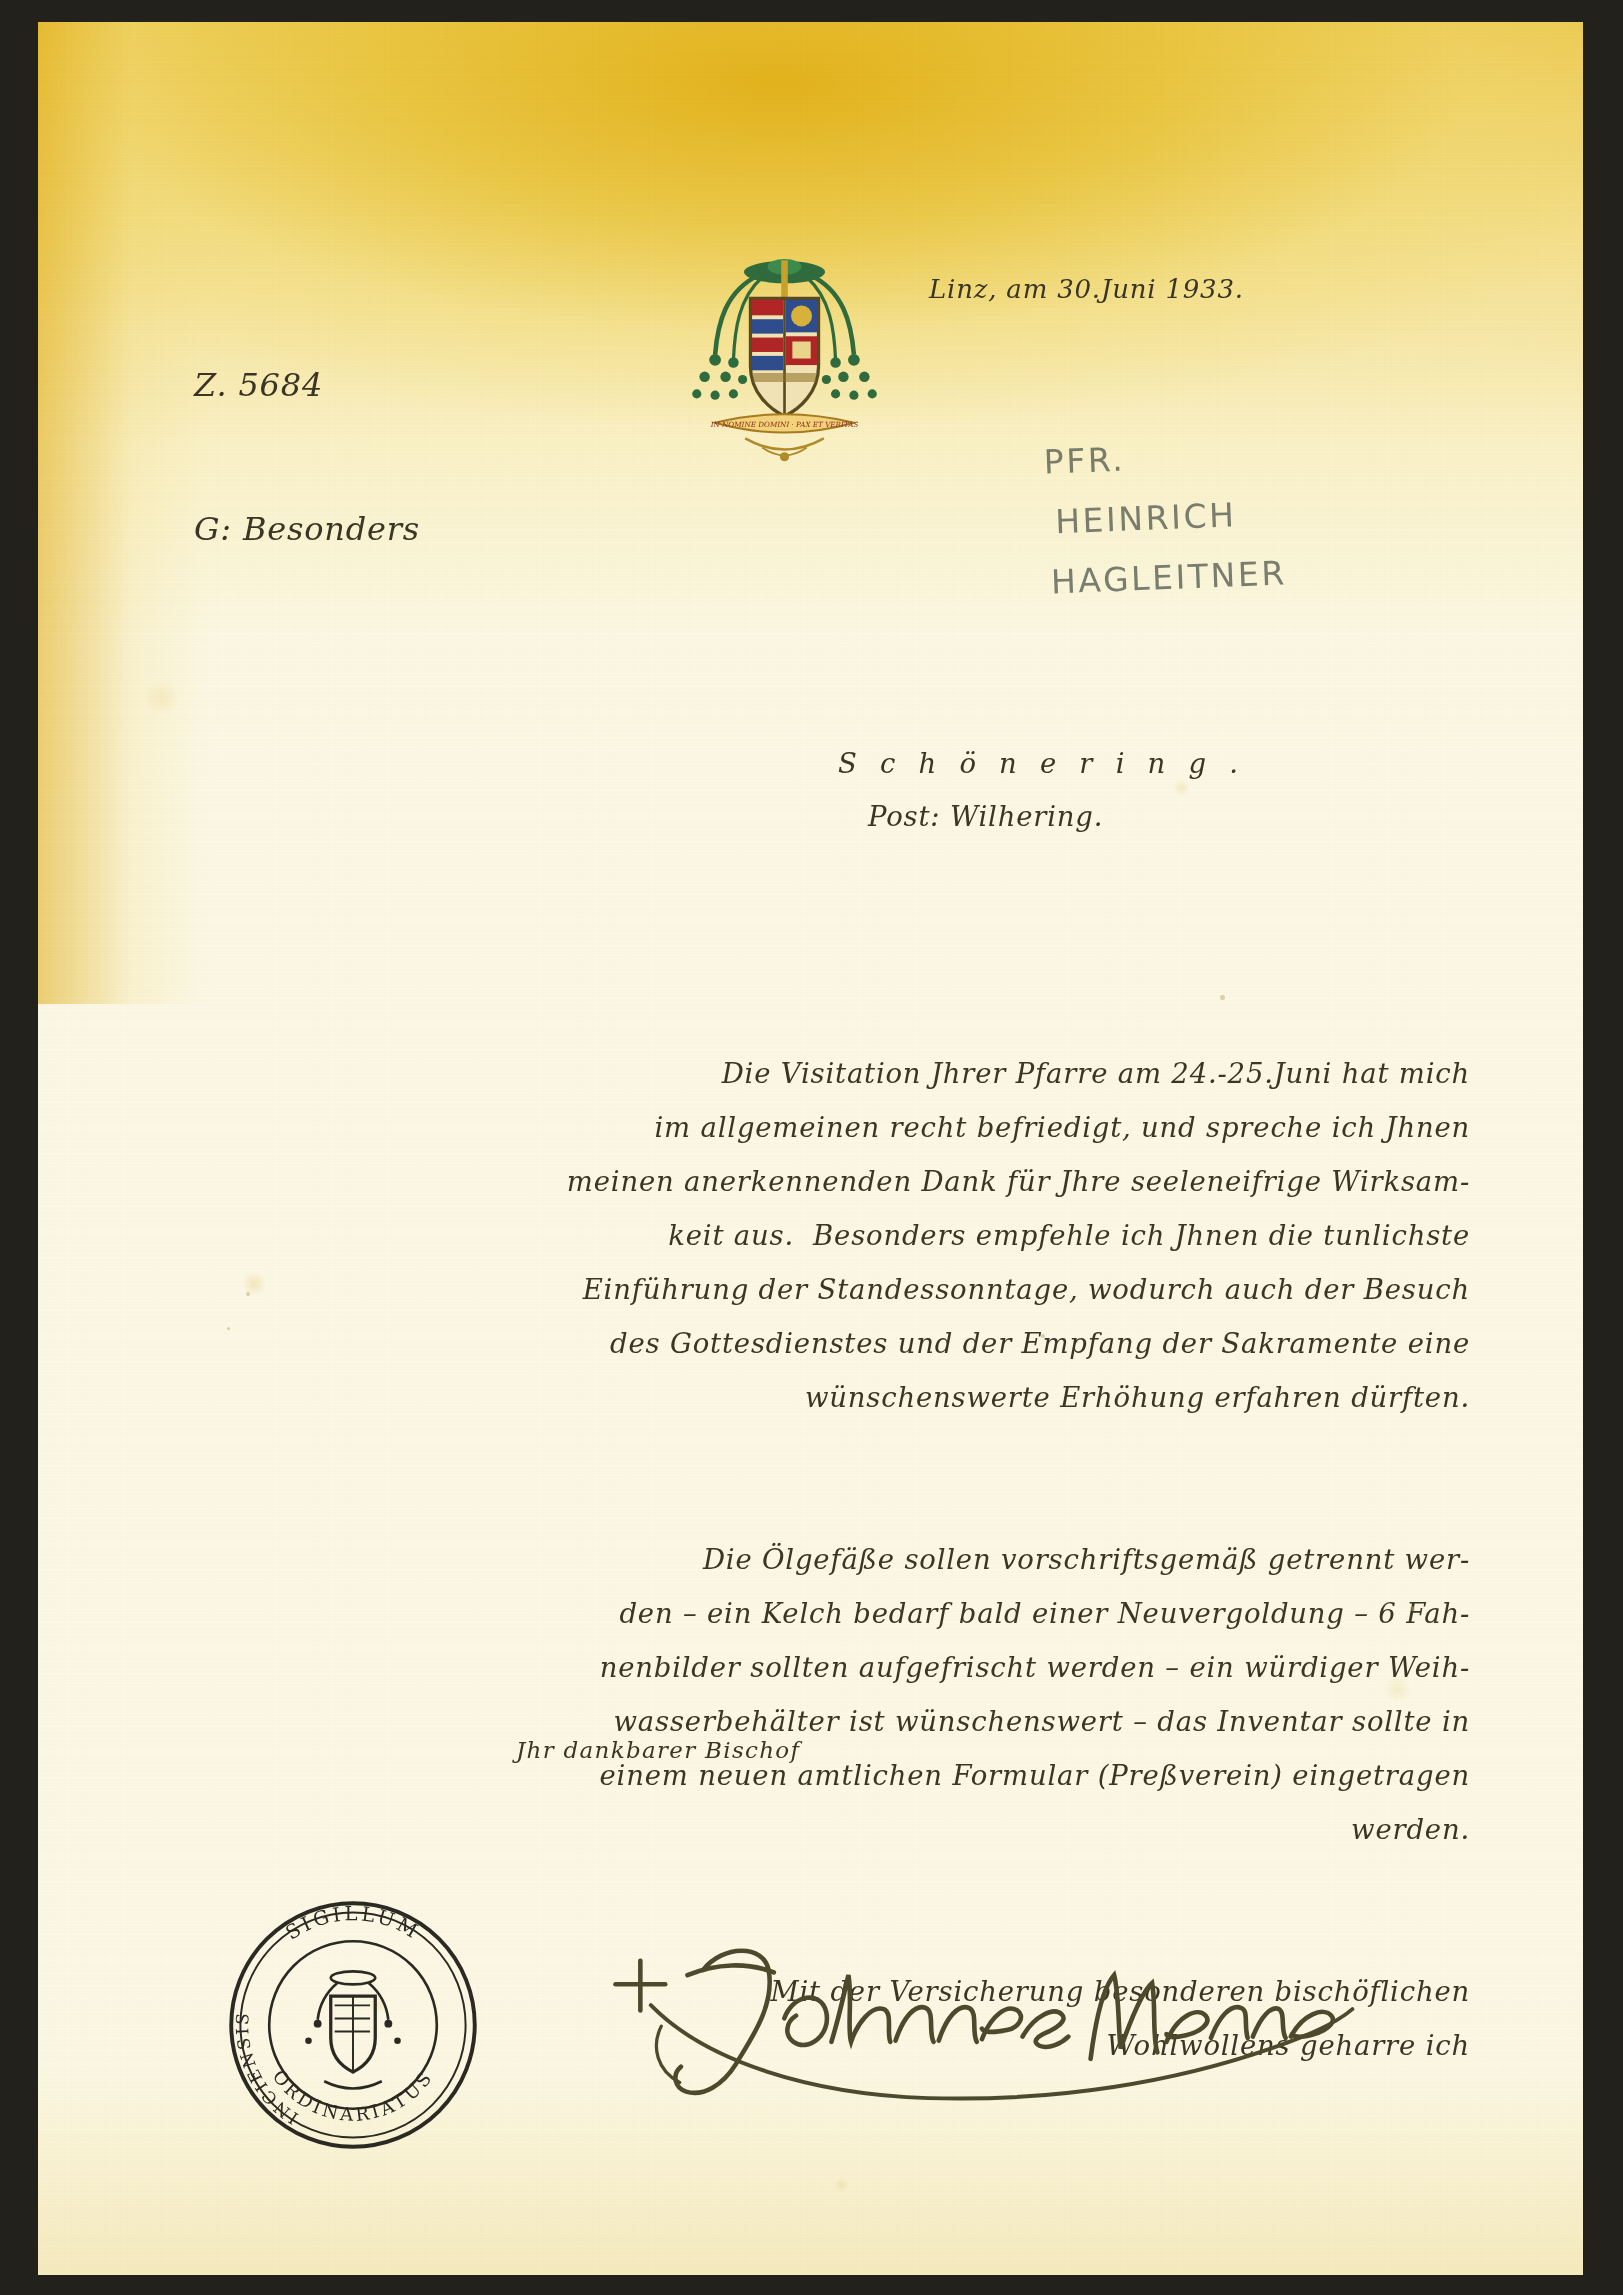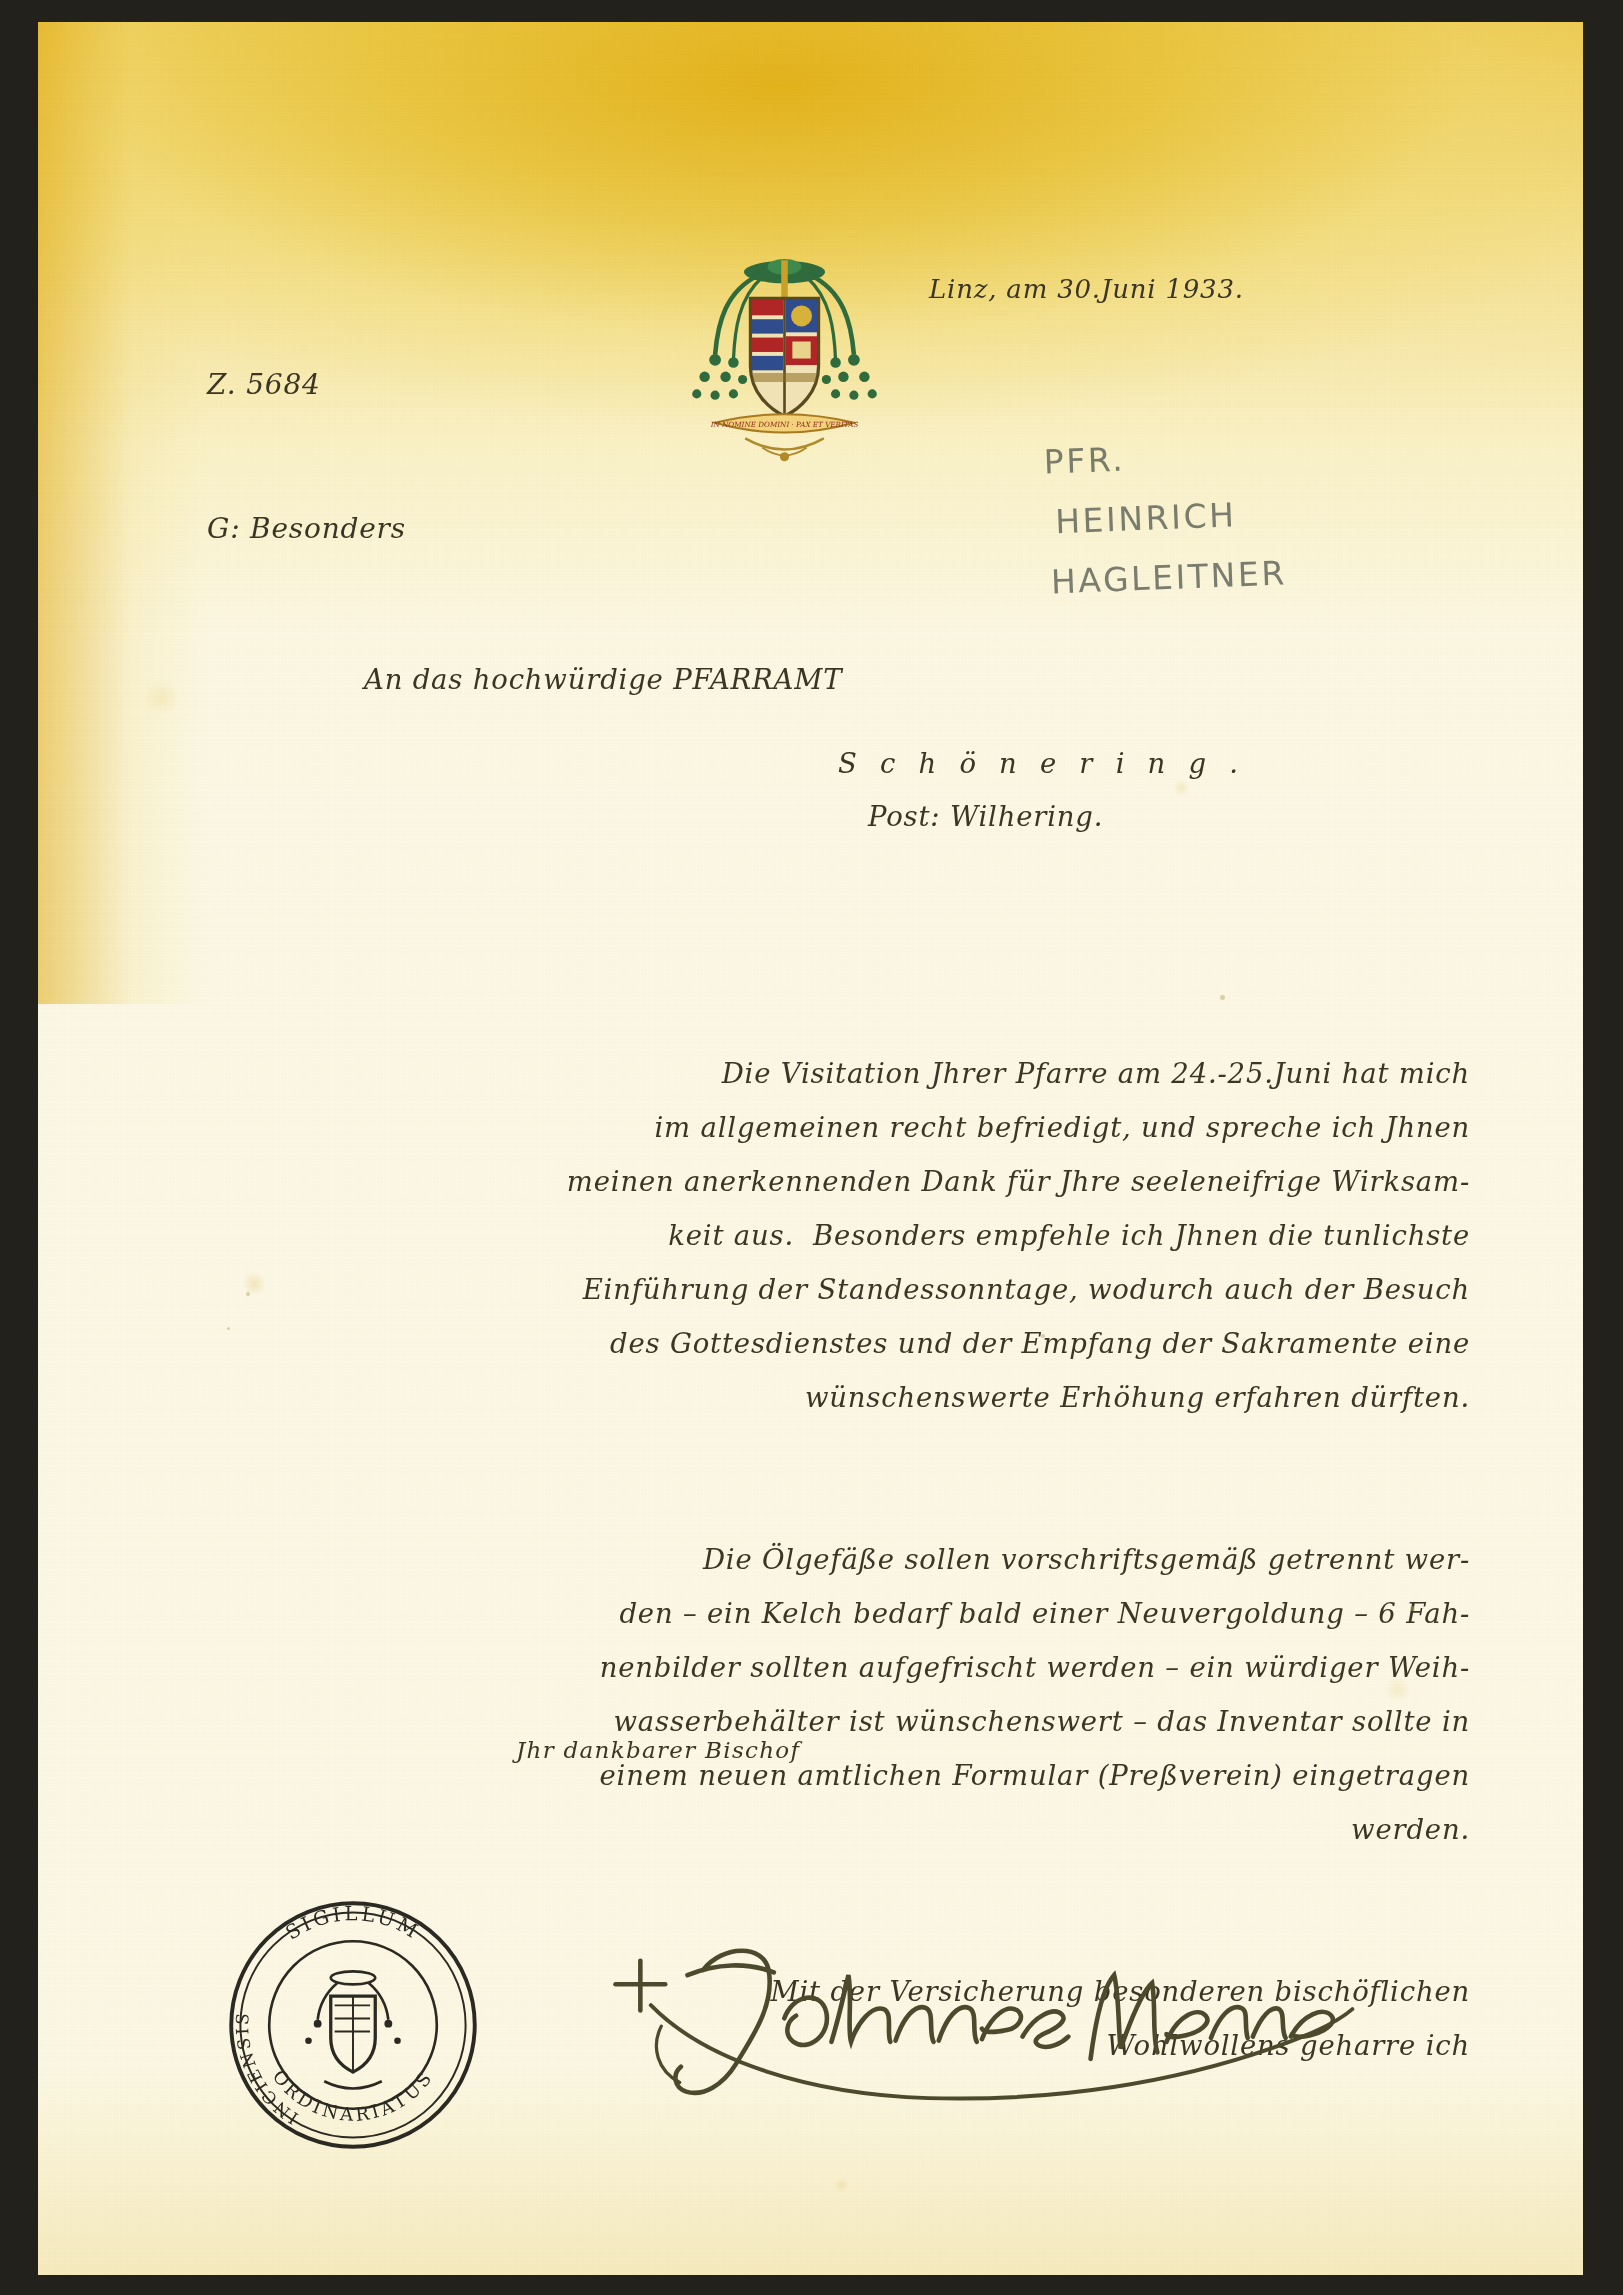--- a/index.html
+++ b/index.html
@@ -82,23 +82,23 @@
   .typed {
     font-family: "DejaVu Serif", serif;
     font-style: italic;
     color: #3a3524;
     letter-spacing: 0.8px;
     white-space: pre;
   }
 
   #refblock {
     position: absolute;
-    left: 169px;
+    left: 156px;
     top: 243px;
-    font-size: 28px;
+    font-size: 32px;
     line-height: 48px;
   }
 
   #datum {
     position: absolute;
     left: 891px;
     top: 243px;
     font-size: 26px;
     line-height: 48px;
   }
@@ -269,21 +269,20 @@
         <circle cx="210" cy="334" r="7" fill="#b08a2a"></circle>
       </svg>
     </div>
 
     <div id="handwritten">
       <div>PFR.</div>
       <div>HEINRICH</div>
       <div>HAGLEITNER</div>
     </div>
 
-    <div id="addr-to" class="typed">An das hochwürdige PFARRAMT</div>
     <div id="addr-place" class="typed">S c h ö n e r i n g .</div>
     <div id="addr-post" class="typed">Post: Wilhering.</div>
 
     <div id="body" class="typed">
       <p class="indent">Die Visitation Jhrer Pfarre am 24.-25.Juni hat mich
 im allgemeinen recht befriedigt, und spreche ich Jhnen
 meinen anerkennenden Dank für Jhre seeleneifrige Wirksam-
 keit aus.  Besonders empfehle ich Jhnen die tunlichste
 Einführung der Standessonntage, wodurch auch der Besuch
 des Gottesdienstes und der Empfang der Sakramente eine

